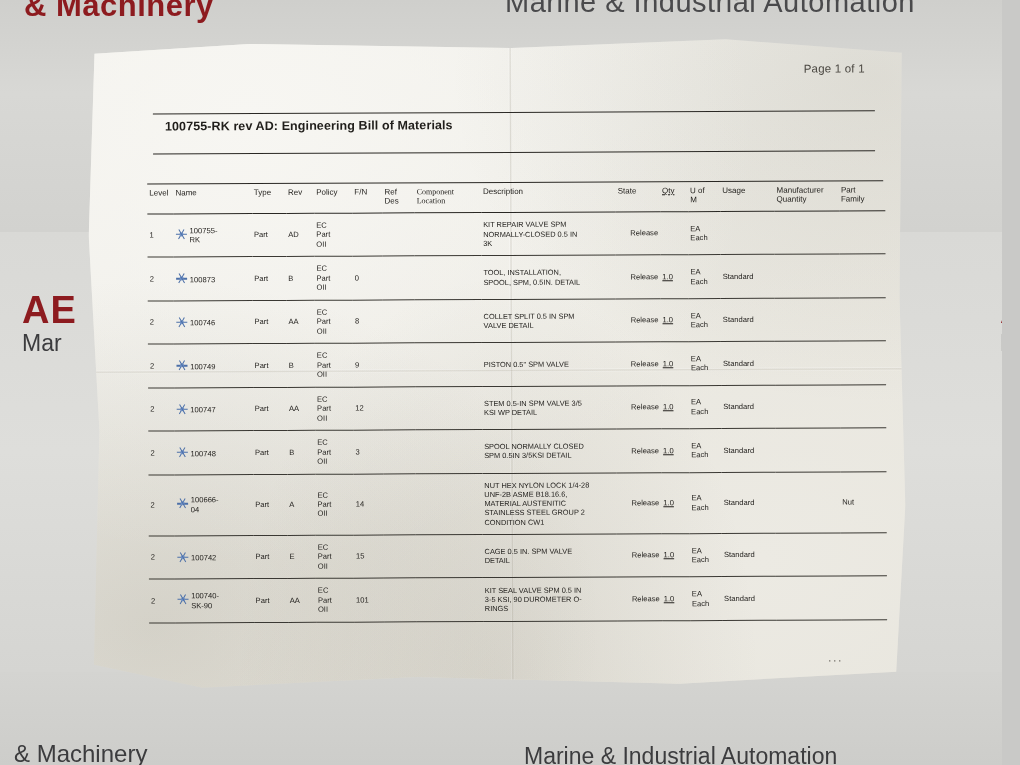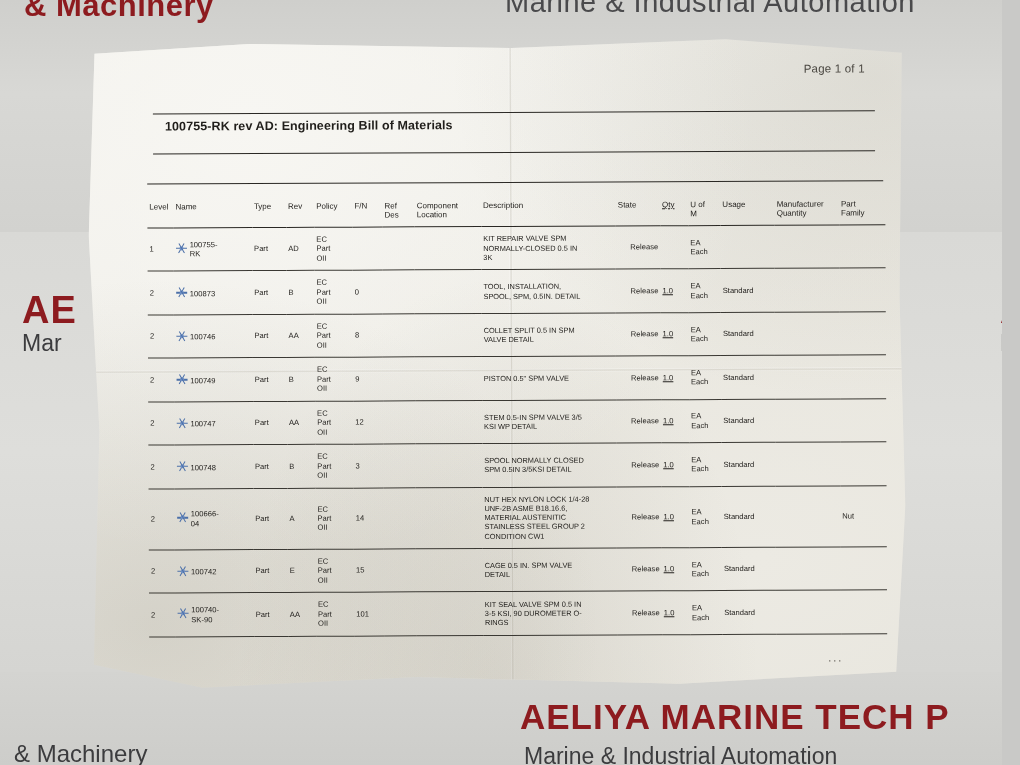--- a/index.html
+++ b/index.html
@@ -226,21 +226,21 @@
     width: 738px;
     border-collapse: collapse;
     font-size: 7.6px;
     color: #24221f;
   }
   table.bom th {
     font-size: 8px;
     font-weight: normal;
     text-align: left;
     vertical-align: top;
-    padding: 17px 2px 6px 2px;
+    padding: 3px 2px 6px 2px;
     line-height: 1.12;
     color: #1f1d1a;
     border-bottom: 1.2px solid #2a2824;
     white-space: pre-line;
   }
   table.bom td {
     vertical-align: middle;
     padding: 7px 2px;
     line-height: 1.25;
     border-bottom: 1px solid #3a3833;
@@ -250,21 +250,21 @@
     border-bottom: 1px solid #3a3833;
   }
 
   .c-level { width: 22px; }
   .c-name  { width: 74px; }
   .c-type  { width: 30px; }
   .c-rev   { width: 24px; }
   .c-policy{ width: 34px; }
   .c-fn    { width: 26px; margin-left: 28px; }
   .c-ref   { width: 28px; }
-  .c-comp  { width: 62px; }
+  .c-comp  { width: 62px; font-family: Liberation Serif, serif; }
   .c-desc  { width: 130px; }
   .c-state { width: 40px; text-align: right; }
   .c-qty   { width: 24px; text-decoration: underline; }
   .c-uom   { width: 28px; }
   .c-usage { width: 50px; }
   .c-mfg   { width: 60px; }
   .c-fam   { width: 42px; }
 
   td.c-desc { font-size: 7.4px; line-height: 1.3; }
 
@@ -331,21 +331,20 @@
   <div class="bg-band bg-mid"></div>
   <div class="bg-band bg-bot"></div>
 
   <div class="bg-text t1">&amp; Machinery</div>
   <div class="bg-text t2">Marine &amp; Industrial Automation</div>
   <div class="bg-text t3">AE</div>
   <div class="bg-text t4">Mar</div>
   <div class="bg-text t5">A</div>
   <div class="bg-text t6">M</div>
   <div class="bg-text t8">&amp; Machinery</div>
-  <div class="bg-text t9">AELIYA MARINE TECH P</div>
   <div class="bg-text t10">Marine &amp; Industrial Automation</div>
 
   <div id="paper">
 
     <div class="crease-v" style="left:424px;"></div>
     <div class="crease-h" style="top:330px;"></div>
     <div class="shade" style="left:0;top:0;width:822px;height:650px;background:radial-gradient(ellipse at 8% 90%, rgba(120,115,100,.18) 0%, rgba(120,115,100,0) 42%), radial-gradient(ellipse at 96% 6%, rgba(120,115,100,.14) 0%, rgba(120,115,100,0) 38%), radial-gradient(ellipse at 50% 100%, rgba(130,125,110,.16) 0%, rgba(130,125,110,0) 45%);"></div>
 
     <div id="doc">
 

